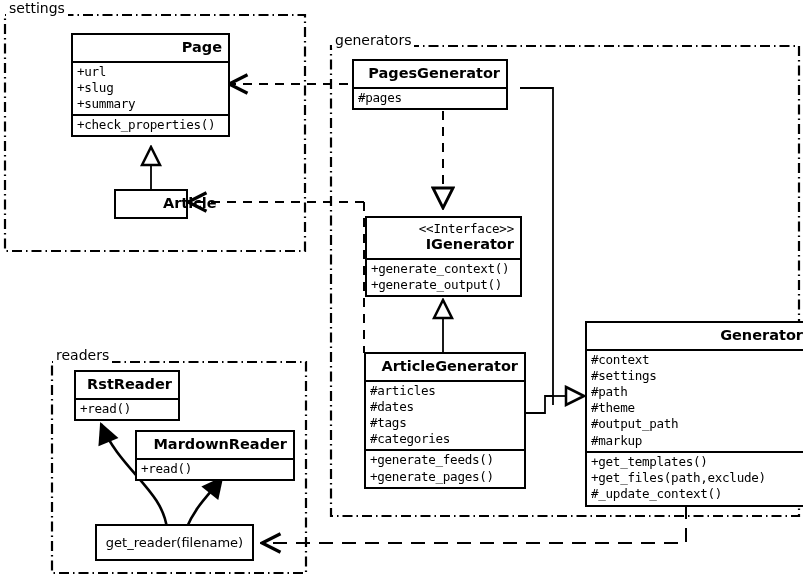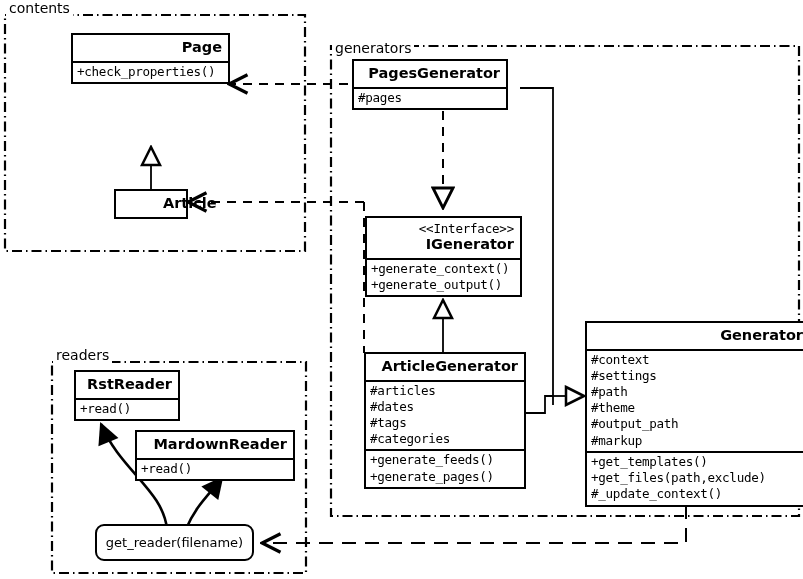--- a/index.html
+++ b/index.html
@@ -125,26 +125,31 @@
     <line x1="364" y1="202" x2="190" y2="202" stroke="#000000" stroke-width="2" stroke-dasharray="9 7" marker-end="url(#openArrow)"></line>
     <polyline points="364,202 364,353" fill="none" stroke="#000000" stroke-width="2" stroke-dasharray="9 7"></polyline>
 
     <polyline points="686,505 686,543 264,543" fill="none" stroke="#000000" stroke-width="2" stroke-dasharray="14 9" marker-end="url(#openArrow)"></polyline>
 
     <path d="M 167 529 C 163 490 120 470 101 424" fill="none" stroke="#000000" stroke-width="2.6" marker-end="url(#solidArrow)"></path>
 
     <path d="M 186 529 C 196 506 206 498 222 478" fill="none" stroke="#000000" stroke-width="2.6" marker-end="url(#solidArrow)"></path>
   </svg>
 
-  <div class="pkg-label" style="left:6px; top:0px;">contents</div>
-  <div class="pkg-label" style="left:332px; top:40px;">generators</div>
+  <div class="pkg-label" style="left:6px; top:0px;">settings</div>
+  <div class="pkg-label" style="left:332px; top:32px;">generators</div>
   <div class="pkg-label" style="left:53px; top:347px;">readers</div>
 
   <div class="cls" style="left:71px; top:33px; width:159px;">
     <div class="name">Page</div>
+    <div class="compartment">
+      <div class="row">+url</div>
+      <div class="row">+slug</div>
+      <div class="row">+summary</div>
+    </div>
     <div class="compartment">
       <div class="row">+check_properties()</div>
     </div>
   </div>
 
   <div class="cls" style="left:114px; top:189px; width:74px;padding-left:41px;">
     <div class="name">Article</div>
   </div>
 
   <div class="cls" style="left:352px; top:59px; width:156px;">
@@ -203,17 +208,17 @@
     </div>
   </div>
 
   <div class="cls" style="left:135px; top:430px; width:160px;">
     <div class="name">MardownReader</div>
     <div class="compartment">
       <div class="row">+read()</div>
     </div>
   </div>
 
-  <div class="plainbox" style="left:95px; top:524px; width:159px; height:37px;border-radius:9px;">
+  <div class="plainbox" style="left:95px; top:524px; width:159px; height:37px;">
     <span class="label">get_reader(filename)</span>
   </div>
 
 </div>
 
 </body></html>

